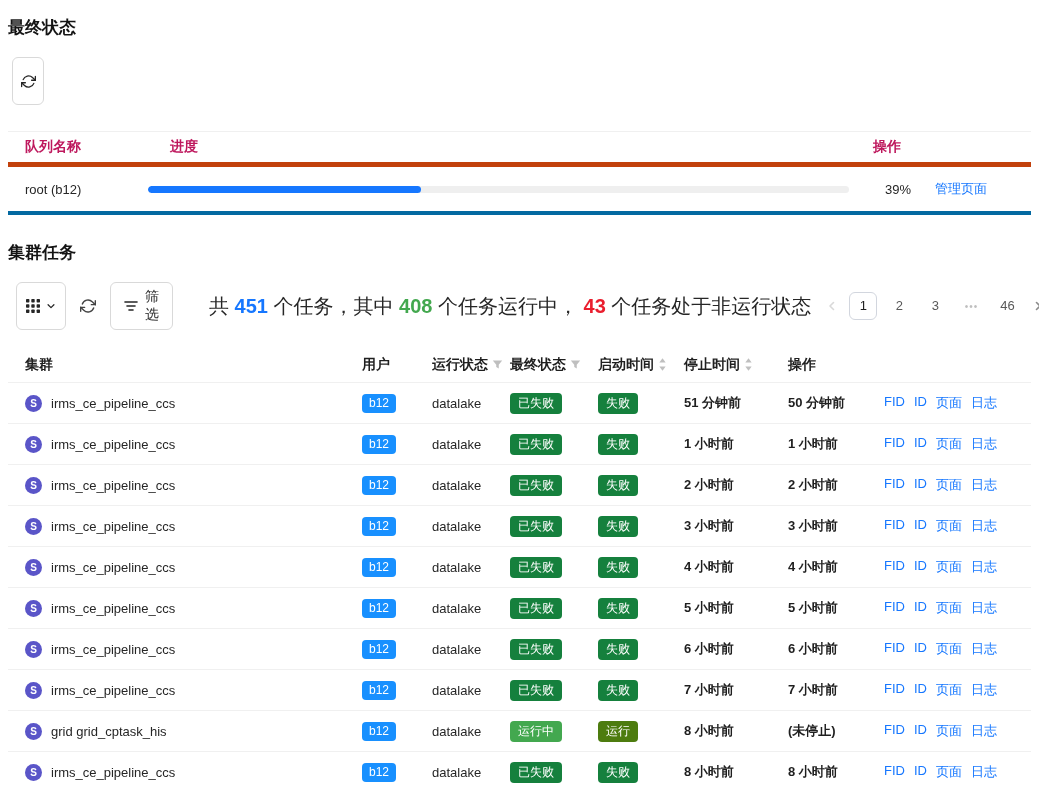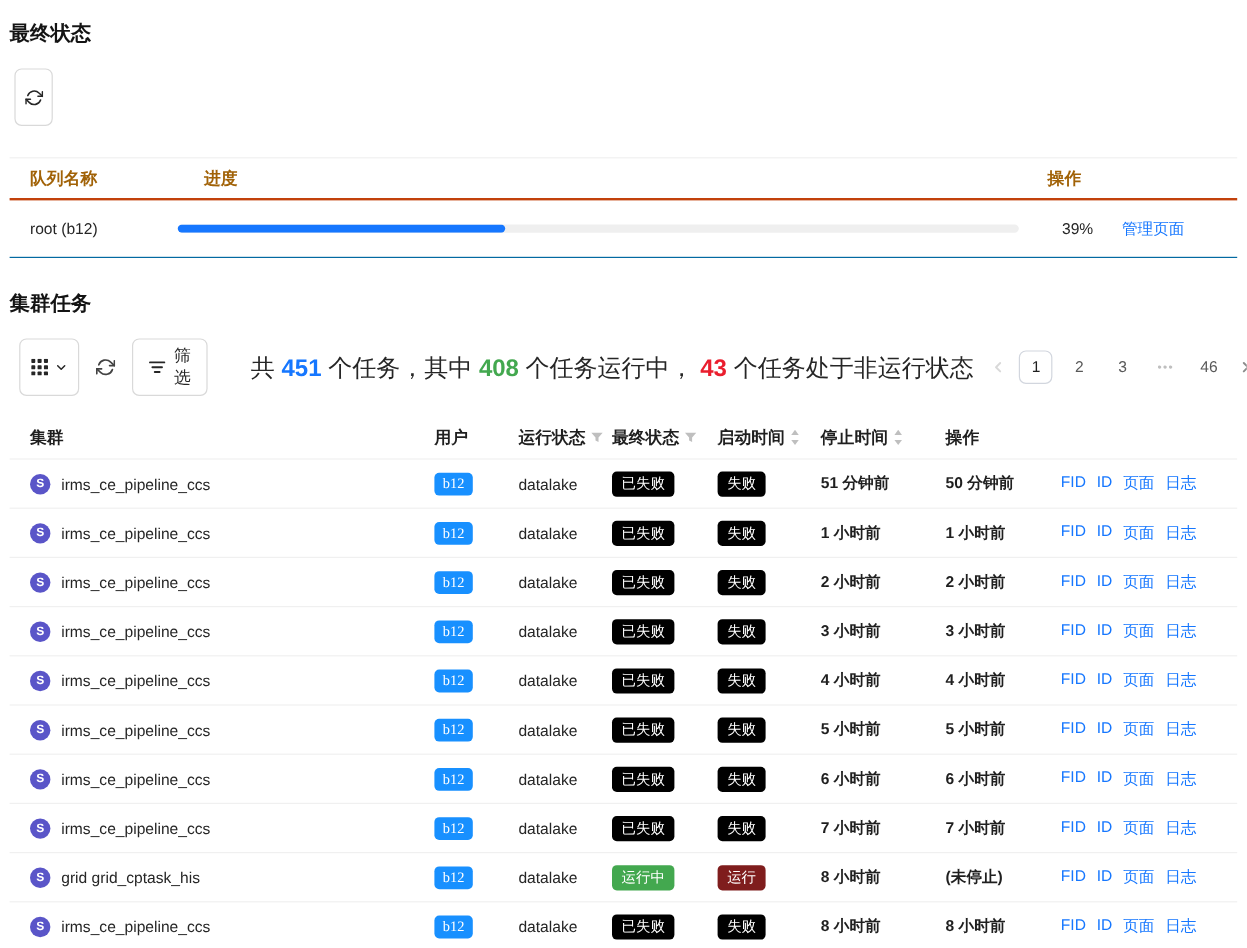--- a/index.html
+++ b/index.html
@@ -21,22 +21,22 @@
     border:1px solid #d9d9d9; border-radius:6px;
     font-size:14px; color:#262626; cursor:pointer;
     font-family:inherit;
   }
   .btn-square { width:32px; padding:0; justify-content:center; }
   .icon-only-btn { border:none; background:none; cursor:pointer; display:inline-flex; align-items:center; padding:0 2px; color:#434343; }
 
   
   .res-table { margin-top:26px; }
   .res-grid { display:grid; grid-template-columns:123px 1fr 62px 90px; align-items:center; padding:0 16px 0 17px; }
-  .res-head { height:36px; border-top:1px solid #f0f0f0; border-bottom:2px solid #c2410c; font-size:14px; font-weight:600; color:#a16207; }
-  .res-row { height:48px; border-bottom:1px solid #0369a1; }
+  .res-head { height:36px; border-top:1px solid #f0f0f0; border-bottom:5px solid #c2410c; font-size:14px; font-weight:600; color:#be185d; }
+  .res-row { height:48px; border-bottom:4px solid #0369a1; }
   .rc-prog { padding-left:22px; }
   .rc-act { padding-left:10px; }
   .progress-track { height:7px; background:#efefef; border-radius:4px; margin-right:14px; overflow:hidden; }
   .progress-fill { height:100%; background:#1677ff; border-radius:4px; }
   .link { color:#1677ff; text-decoration:none; cursor:pointer; font-size:13px; }
 
   
   .tasks-section { margin-top:26px; }
   .toolbar { display:flex; align-items:center; gap:12px; padding:0 15px 0 8px; margin-bottom:17px; }
   .summary { font-size:20px; color:#262626; margin-left:24px; white-space:nowrap; }
@@ -58,25 +58,25 @@
 
   
   .tgrid { display:grid; grid-template-columns:337px 70px 78px 88px 86px 104px 96px 1fr; align-items:center; padding:0 16px 0 17px; }
   .thead { height:36px; border-bottom:1px solid #f0f0f0; }
   .th { display:flex; align-items:center; gap:4px; font-size:14px; font-weight:600; color:#1f1f1f; }
   .th .icon { color:#bfbfbf; cursor:pointer; }
   .trow { height:41px; border-bottom:1px solid #f0f0f0; }
   .td { font-size:13px; color:#262626; }
   .td-name { display:flex; align-items:center; }
   .avatar { width:17px; height:17px; border-radius:50%; background:#5a55c8; color:#fff; font-size:10px; font-weight:700; display:inline-flex; align-items:center; justify-content:center; margin-right:9px; flex:none; }
-  .tag { display:inline-block; padding:3px 8px; border-radius:4px; font-size:12px; line-height:1.25; color:#fff; white-space:nowrap;font-family:Liberation Serif, serif; }
+  .tag { display:inline-block; padding:3px 8px; border-radius:4px; font-size:12px; line-height:1.25; color:#fff; white-space:nowrap; }
   .tag-cluster { background:#1890ff; padding:2px 7px; }
-  .tag[data-status="error"] { background:#000000; }
+  .tag[data-status="error"] { background:#15803d; }
   .tag[data-status="success"] { background:#43a84f; }
-  .tag[data-status="processing"] { background:#7f1d1d; }
+  .tag[data-status="processing"] { background:#4d7c0f; }
   .td.time { font-weight:600; color:#1f1f1f; }
   .td.ops { display:flex; gap:9px; }
 </style>
 </head>
 <body>
 
 <div class="page">
 
   
   <div class="section-title">最终状态</div>

